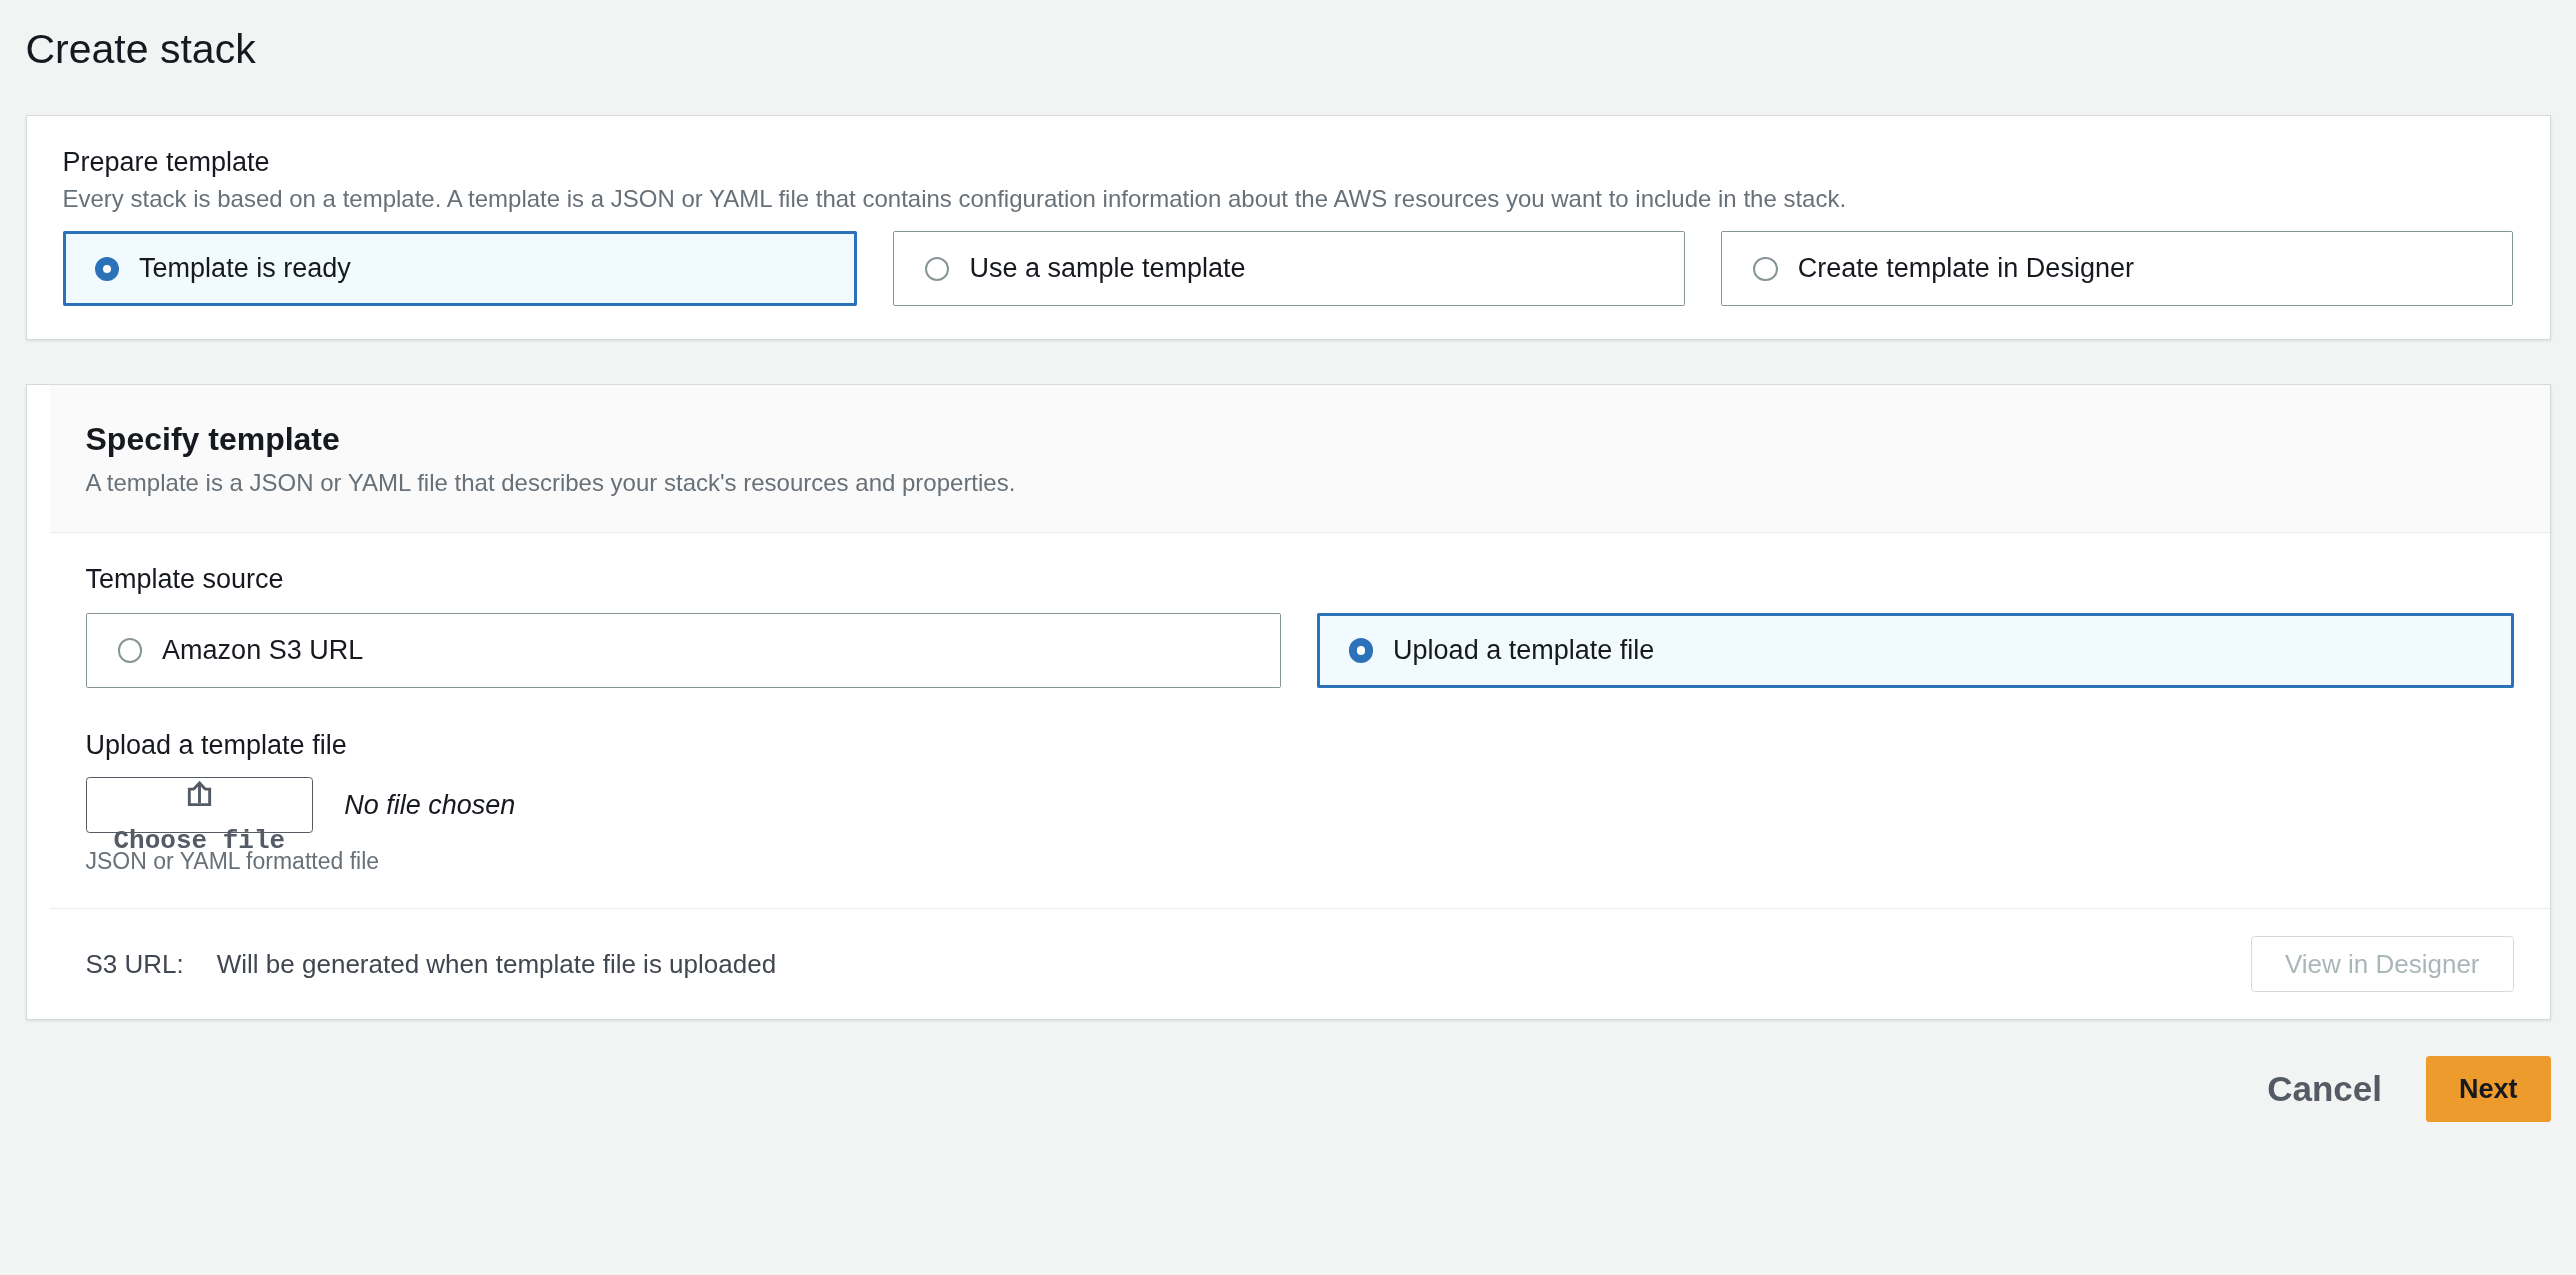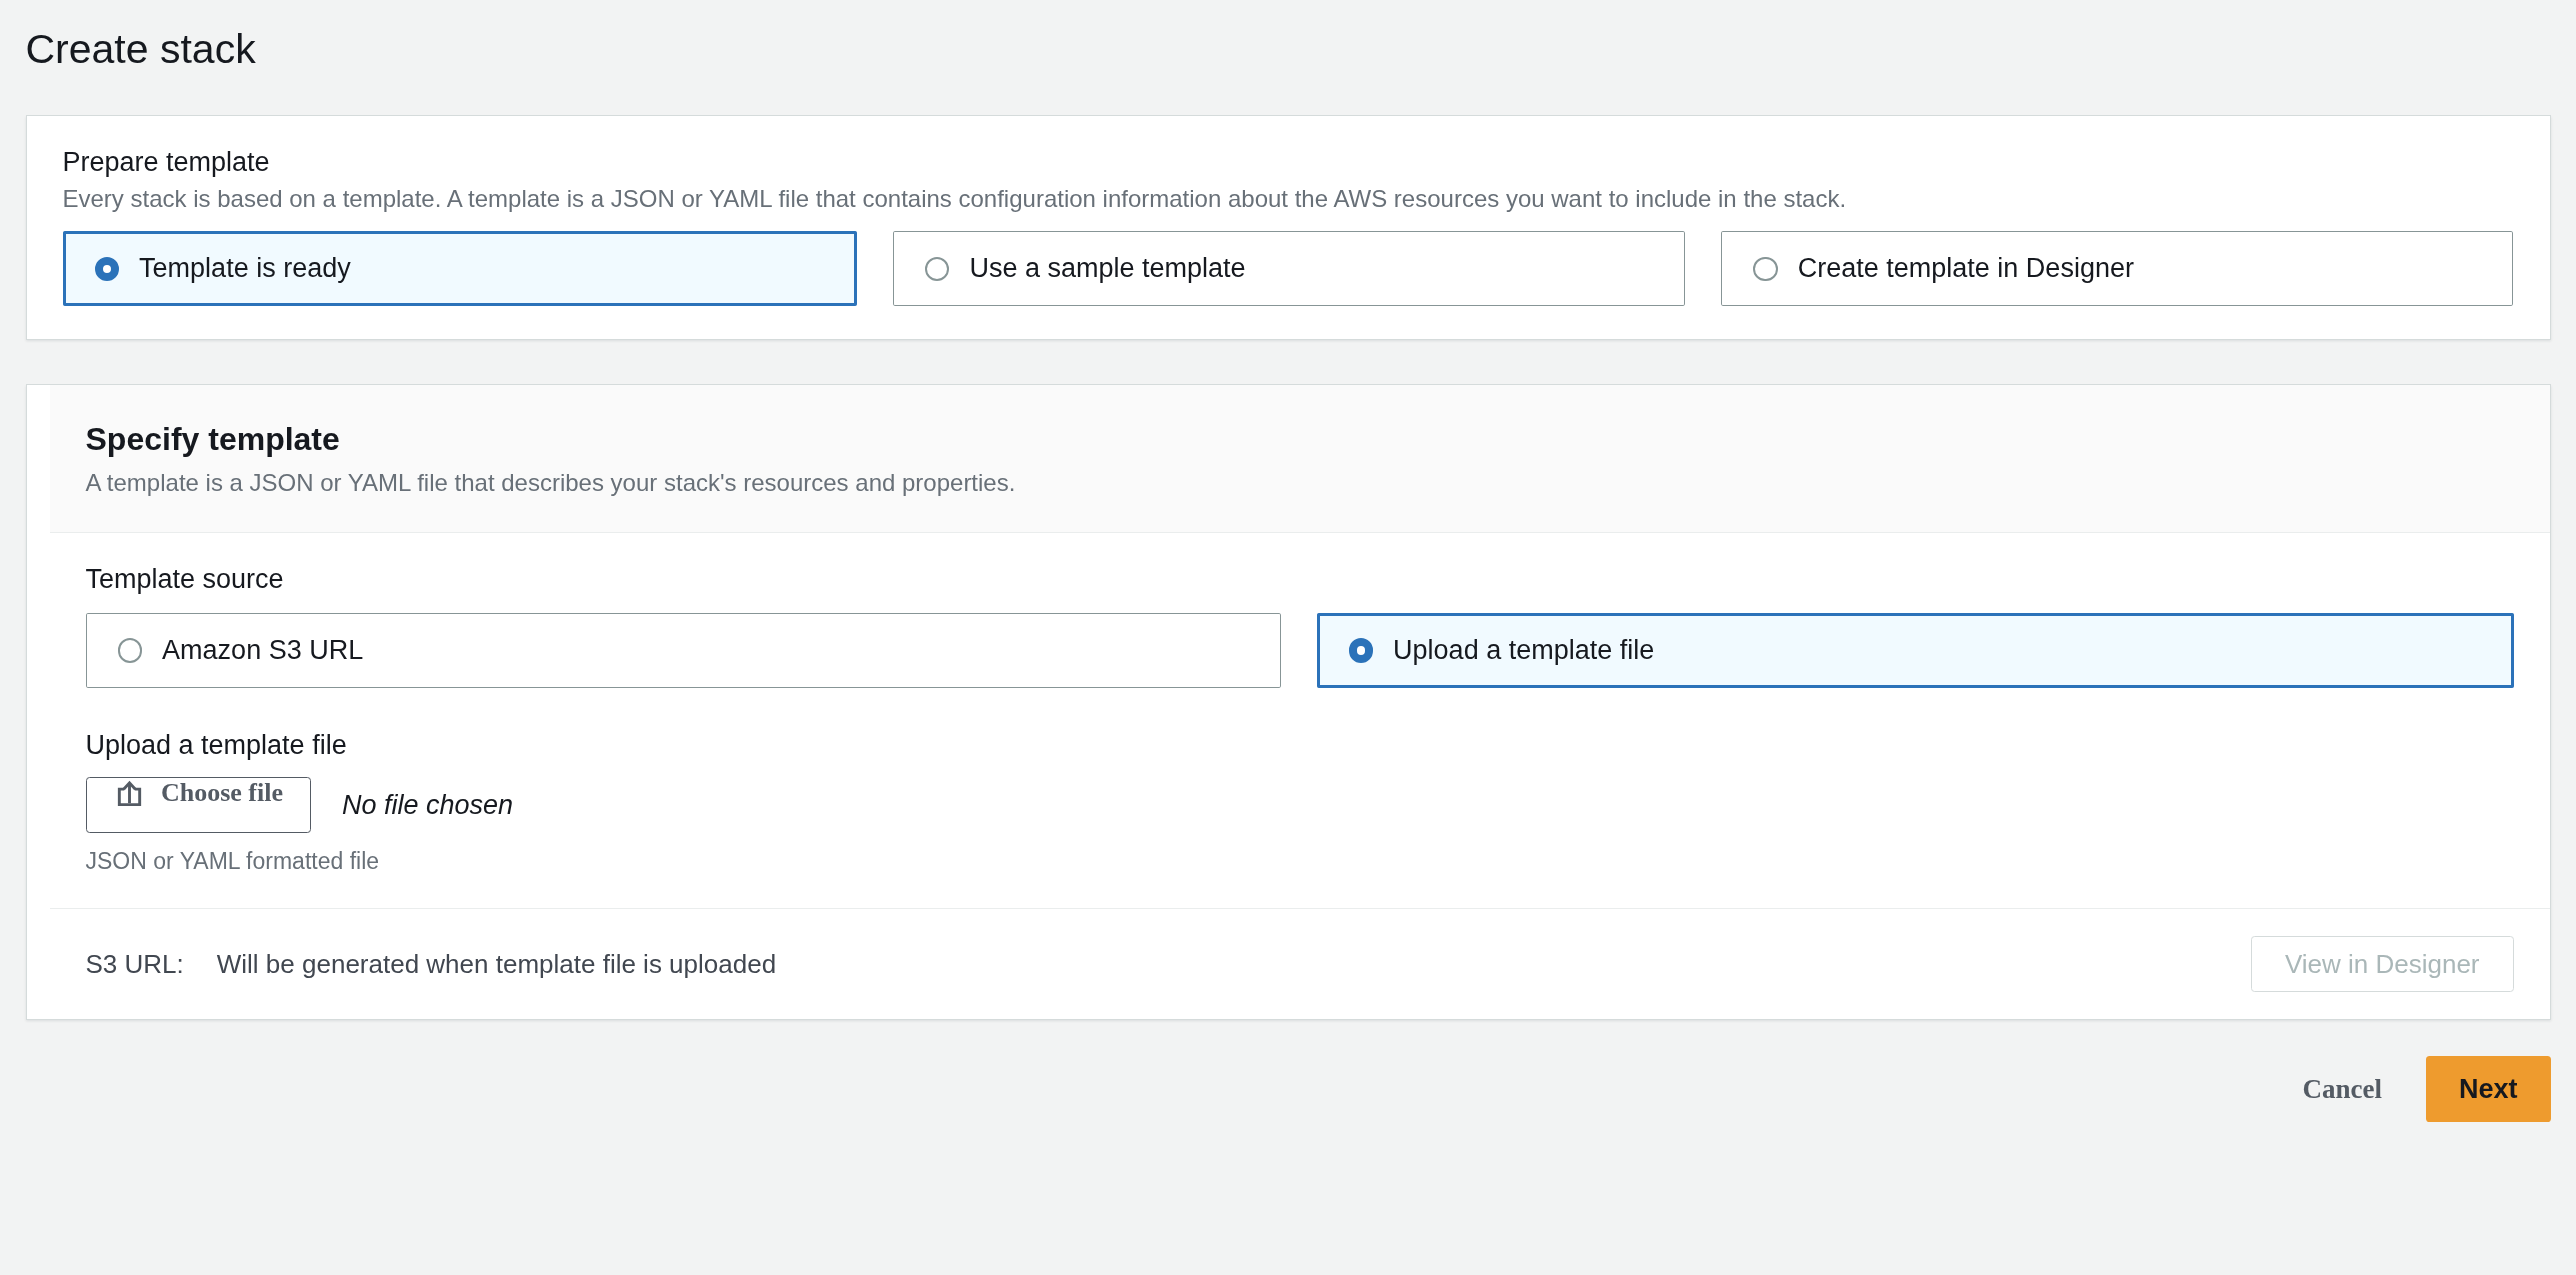--- a/index.html
+++ b/index.html
@@ -83,29 +83,30 @@
   .radio{
     width:24.6px;height:24.6px;flex:none;
     border-radius:50%;
     border:2.7px solid var(--tile-border);
     background:#fff;
   }
   .radio.checked{border:8.2px solid var(--accent-blue);}
   .upload-label{margin-top:42px;font-size:27px;}
   .choose-row{margin-top:16.4px;display:flex;align-items:center;gap:31px;}
   .choose-btn{
-    display:inline-flex;gap:16.4px;
+    display:inline-flex;align-items:center;gap:16.4px;
     height:56px;padding:0 27px;
     background:#fff;
     border:1.8px solid var(--btn-gray);
     border-radius:3.6px;
     color:var(--btn-gray);
-    font-family:Liberation Serif, serif;
+    font-family:Liberation Mono, monospace;
     font-size:26px;font-weight:700;
     cursor:pointer;
+    flex-direction:column;
   }
   .choose-btn svg{display:block;}
   .file-status{font-style:italic;font-size:27px;color:var(--text-primary);}
   .constraint{margin-top:14.6px;font-size:23px;color:var(--text-secondary);}
   .card-footer{
     border-top:1.8px solid var(--divider);
     padding:27px 36px;
     display:flex;align-items:center;justify-content:space-between;
   }
   .s3row{display:flex;align-items:baseline;gap:33px;font-size:26px;color:#414750;}
@@ -118,21 +119,21 @@
     font-family:inherit;
     font-size:26px;font-weight:400;
     cursor:not-allowed;
   }
   .actions{
     margin-top:36px;
     display:flex;align-items:center;justify-content:flex-end;gap:44px;
   }
   .btn-link{
     background:none;border:none;padding:0;
-    font-family:Liberation Serif, serif;font-size:27px;font-weight:700;
+    font-family:Liberation Sans, sans-serif;font-size:35px;font-weight:700;
     color:var(--btn-gray);cursor:pointer;margin-left:20px;
   }
   .btn-primary{
     height:66px;padding:0 33px;
     background:var(--next-button-orange);
     border:none;border-radius:3.6px;
     font-family:inherit;font-size:27px;font-weight:700;
     color:var(--text-primary);cursor:pointer;
   }
 </style>

